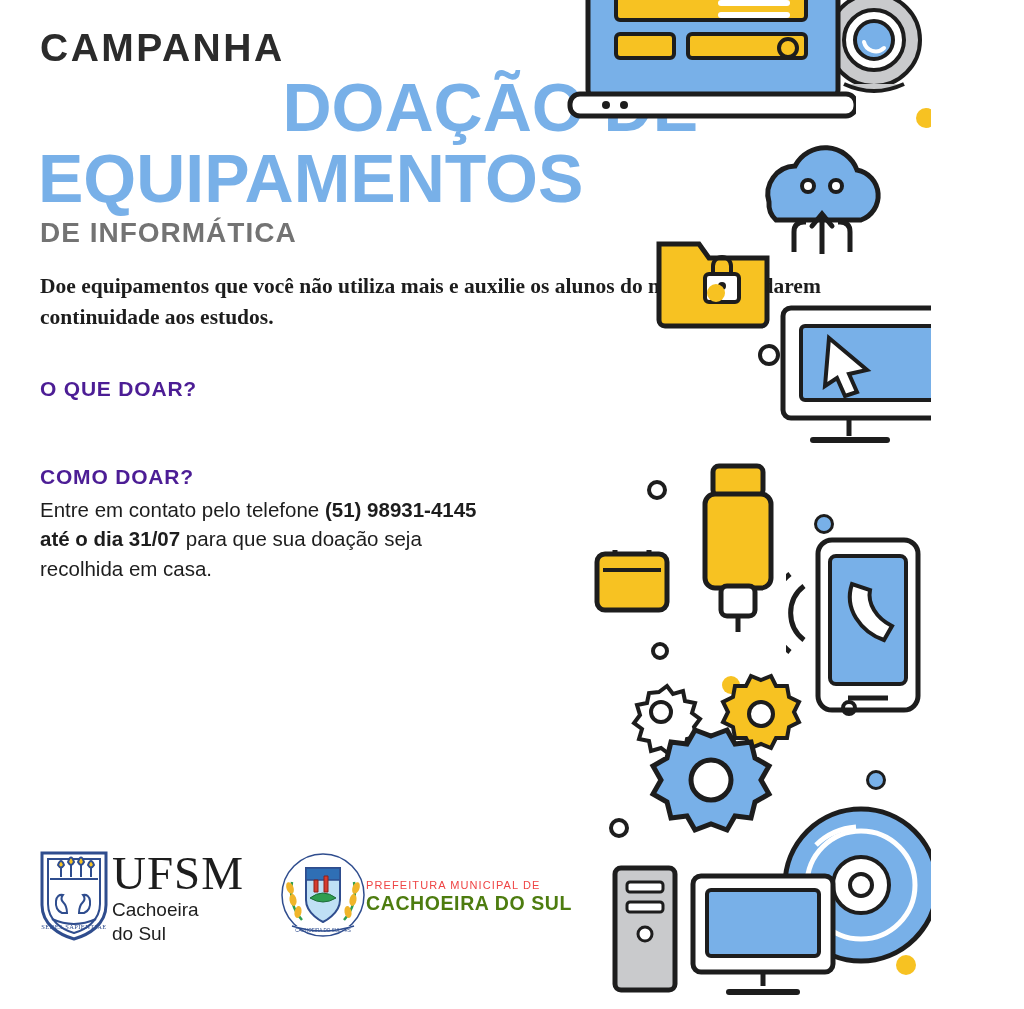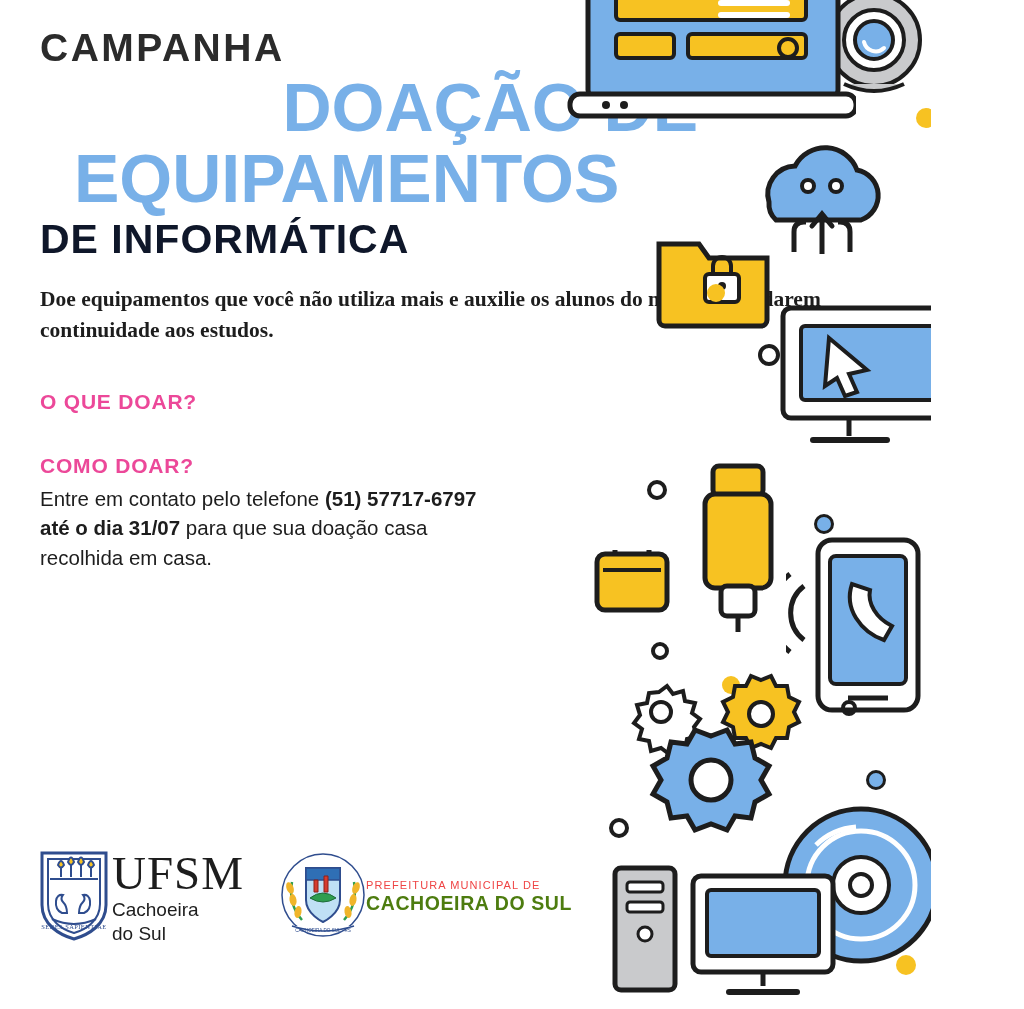--- a/index.html
+++ b/index.html
@@ -33,55 +33,55 @@
   }
   .title-1, .title-2 {
     font-size: 68px;
     font-weight: bold;
     color: #78b0e8;
     letter-spacing: 0px;
     line-height: 0.96;
     margin: 0;
   }
   .title-1 { margin-top: 6px; text-align: right; }
-  .title-2 { margin-top: 6px; margin-left: 36px; }
+  .title-2 { margin-top: 6px; }
   .subtitle {
-    font-size: 41px;
-    font-weight: bold;
-    color: #0f172a;
+    font-size: 28px;
+    font-weight: bold;
+    color: #737373;
     letter-spacing: 1px;
     margin: 8px 0 0 2px;
     line-height: 1;
   }
   .lead {
     margin: 24px 0 0 2px;
     font-size: 21.5px;
     font-weight: bold;
     color: #1d1d1d;
     line-height: 1.42;
     width: 785px;
     font-family: Liberation Serif, serif;
   }
 
   .section { margin-top: 44px; margin-left: 2px; }
   .section-head {
     font-size: 21px;
     font-weight: bold;
-    color: #ec4899;
+    color: #4c1d95;
     letter-spacing: 0.8px;
     margin: 0 0 6px 0;
   }
   .section-body {
     font-size: 20.5px;
     color: #1d1d1d;
     line-height: 1.45;
     margin: 0;
   }
   .section-body b { font-weight: bold; }
-  .section.como { margin-top: 40px; }
+  .section.como { margin-top: 64px; }
 
   
   .logos {
     position: absolute;
     left: 36px; bottom: 62px;
     display: flex;
     align-items: center;
     gap: 36px;
   }
   .logo-block { display: flex; align-items: center; gap: 0; }
@@ -139,22 +139,22 @@
 
     <p class="lead">Doe equipamentos que você não utiliza mais e auxilie os alunos do município a darem continuidade aos estudos.</p>
 
     <div class="section">
       <div class="section-head">O QUE DOAR?</div>
     </div>
 
     <div class="section como">
       <div class="section-head">COMO DOAR?</div>
       <p class="section-body">
-        <span>Entre em contato pelo telefone </span><b>(51) 57717-6797</b><br>
-        <b>até o dia 31/07</b><span> para que sua doação casa</span><br>
+        <span>Entre em contato pelo telefone </span><b>(51) 98931-4145</b><br>
+        <b>até o dia 31/07</b><span> para que sua doação seja</span><br>
         <span>recolhida em casa.</span>
       </p>
     </div>
   </div>
 
   <div class="logos">
 
     <div class="logo-block">
       <span>
         <svg width="76" height="96" viewBox="0 0 76 96" aria-hidden="true">

